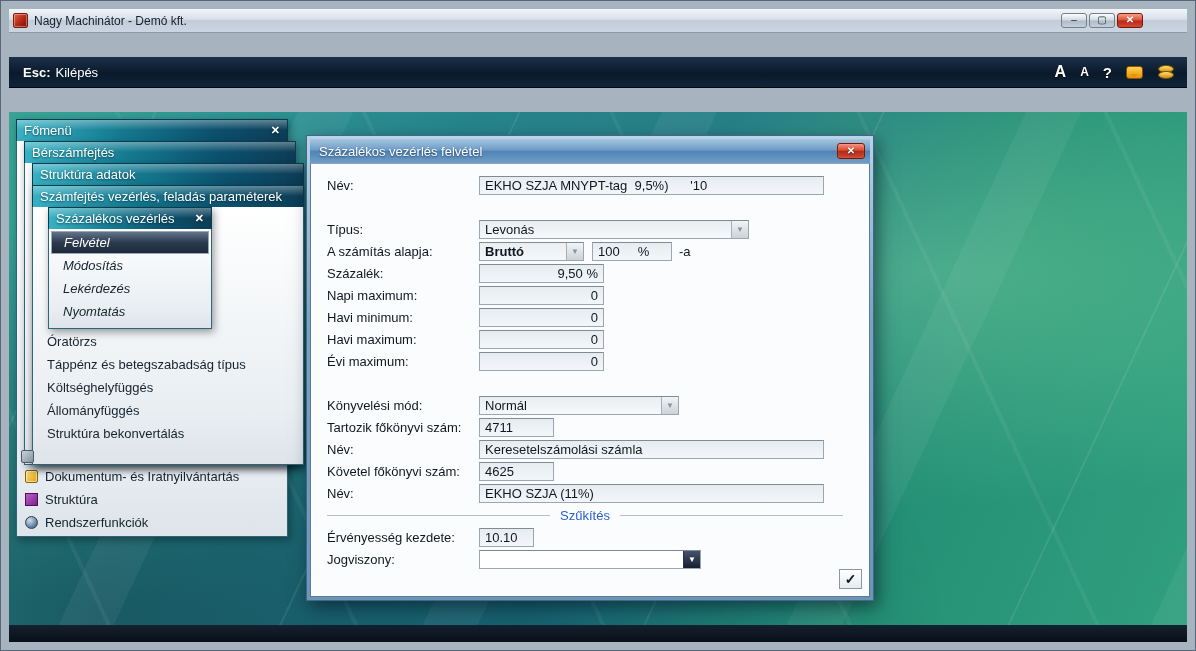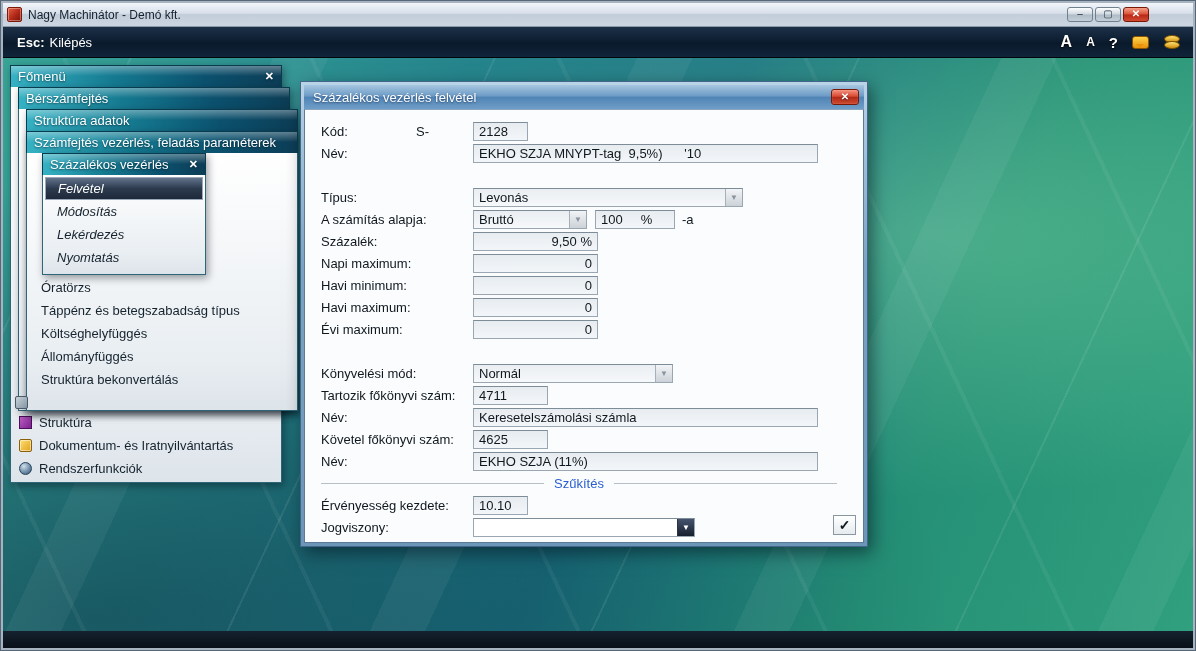--- a/index.html
+++ b/index.html
@@ -1,19 +1,19 @@
 <!DOCTYPE html>
 <html><head>
 <meta charset="utf-8">
 <style>
   * { margin:0; padding:0; box-sizing:border-box; }
   html,body { width:1196px; height:651px; overflow:hidden; }
   body { font-family:"Liberation Sans", sans-serif; background:#6a7a88; position:relative; }
 
-  .win-frame { position:absolute; inset:0; border:1px solid #56677a; background:#a7b4c0; display:flex; flex-direction:column; padding:2px; }
+  .win-frame { position:absolute; inset:0; border:1px solid #56677a; background:#a7b4c0; display:flex; flex-direction:column; padding:8px;gap:24px; }
 
   
   .titlebar { height:24px; background:linear-gradient(180deg,#f2f6fa,#d7dfe9 45%,#c3cdd9 50%,#ccd6e2); display:flex; align-items:center; padding:0 4px; border-bottom:1px solid #8c9aa8; flex:0 0 auto; }
   .app-icon { width:15px; height:15px; border-radius:2px; background:linear-gradient(135deg,#e86040 0%,#b02818 55%,#7a1408 100%); border:1px solid #801808; box-shadow:inset 0 0 0 1px rgba(255,255,255,.35); }
   .title-text { font-size:12px; color:#13202e; margin-left:6px; flex:1; white-space:nowrap; }
   .win-btns { display:flex; gap:2px; margin-right:40px; }
   .wbtn { width:26px; height:15px; border:1px solid #70808e; border-radius:3px; background:linear-gradient(180deg,#fdfefe,#cfd8e0 48%,#aebbc6 52%,#c4cfd9); color:#203040; font-size:10px; line-height:12px; text-align:center; cursor:default; }
   .wbtn.close { background:linear-gradient(180deg,#f4a088,#da5038 48%,#b82818 52%,#d24a30); border-color:#7a1808; color:#fff; font-weight:bold; }
 
   
@@ -77,21 +77,21 @@
   .flabel { width:152px; flex:0 0 auto; font-size:13px; color:#10181f; position:relative; white-space:nowrap; }
   .fprefix { position:absolute; left:95px; top:0; }
   .inp { height:19px; border:1px solid #9aa6b2; border-top-color:#7e8c98; background:linear-gradient(180deg,#e7ecf0,#f3f6f9); font-size:13px; color:#10181f; padding:0 5px; display:flex; align-items:center; white-space:pre; overflow:hidden; }
   .inp.right { justify-content:flex-end; }
   .dd { display:flex; align-items:stretch; height:19px; border:1px solid #9aa6b2; border-top-color:#7e8c98; background:linear-gradient(180deg,#eaeef2,#f6f8fa); }
   .dd-text { flex:1; font-size:13px; color:#10181f; padding:0 5px; display:flex; align-items:center; white-space:pre; overflow:hidden; }
   .dd-btn { width:17px; flex:0 0 auto; border-left:1px solid #a6b0ba; background:linear-gradient(180deg,#f2f4f6,#ccd2d8); color:#8a949e; font-size:8px; display:flex; align-items:center; justify-content:center; }
   .dd-btn.dark { background:linear-gradient(180deg,#46536e,#161f2e); color:#fff; border-left-color:#2a3442; }
   .suffix { font-size:13px; color:#10181f; margin-left:7px; }
   .gap8 { width:8px; flex:0 0 auto; }
-  .w55{width:55px;} .w75{width:75px;} .w80{width:80px;} .w105{width:114px;} .w125{width:125px;} .w200{width:200px;} .w222{width:222px;} .w270{width:270px;} .w345{width:345px;}
+  .w55{width:55px;} .w75{width:75px;} .w80{width:80px;} .w105{width:105px;font-weight:bold;} .w125{width:125px;} .w200{width:200px;} .w222{width:222px;} .w270{width:270px;} .w345{width:345px;}
 
   .divider { height:22px; display:flex; align-items:center; gap:10px; }
   .divider::before, .divider::after { content:""; flex:1; height:1px; background:#b6bfc7; }
   .divider span { color:#2a5fd0; font-size:13px; }
 
   .ok-btn { position:absolute; right:7px; bottom:7px; width:23px; height:20px; border:1px solid #8a96a2; background:linear-gradient(180deg,#ffffff,#e6ebef); font-size:14px; font-weight:bold; color:#101820; display:flex; align-items:center; justify-content:center; cursor:default; }
 </style>
 </head>
 <body>
 
@@ -122,26 +122,26 @@
   <div class="desktop">
 
     <div class="panel" style="left:7px; top:7px; width:272px; height:418px; z-index:1;">
       <div class="p-header">
         <span>Főmenü</span>
         <span class="p-close">✕</span>
       </div>
       <div class="p-body">
         <div class="bottom-items">
           <div class="bottom-item">
+            <span class="bi-icon bi-doc"></span>
+            <span>Dokumentum- és Iratnyilvántartás</span>
+          </div>
+          <div class="bottom-item">
             <span class="bi-icon bi-cube"></span>
             <span>Struktúra</span>
-          </div>
-          <div class="bottom-item">
-            <span class="bi-icon bi-doc"></span>
-            <span>Dokumentum- és Iratnyilvántartás</span>
           </div>
           <div class="bottom-item">
             <span class="bi-icon bi-sphere"></span>
             <span>Rendszerfunkciók</span>
           </div>
         </div>
       </div>
     </div>
 
     <div class="panel" style="left:15px; top:29px; width:272px; height:324px; z-index:2;">
@@ -186,27 +186,20 @@
 
     <div class="side-mini-icon"></div>
 
     <div class="dialog">
       <div class="dlg-title">
         <span>Százalékos vezérlés felvétel</span>
         <span class="dlg-close">✕</span>
       </div>
       <div class="dlg-body">
 
-        <div class="frow">
-          <span class="flabel">
-            <span>Kód:</span>
-            <span class="fprefix">S-</span>
-          </span>
-          <div class="inp w55">2128</div>
-        </div>
 
         <div class="frow">
           <span class="flabel">Név:</span>
           <div class="inp w345">EKHO SZJA MNYPT-tag  9,5%)      '10</div>
         </div>
 
         <div class="spacer"></div>
 
         <div class="frow">
           <span class="flabel">Típus:</span>

